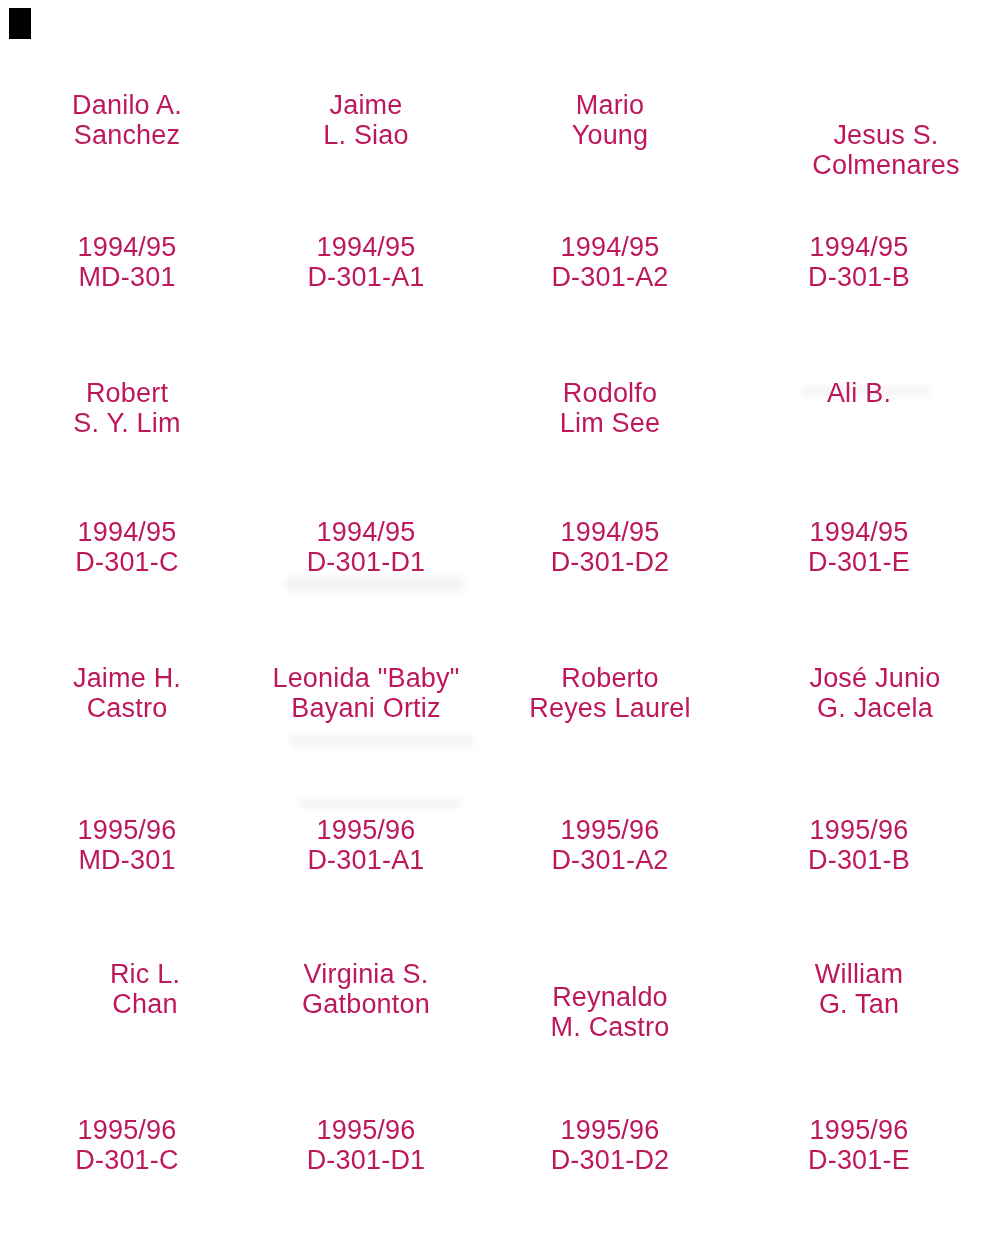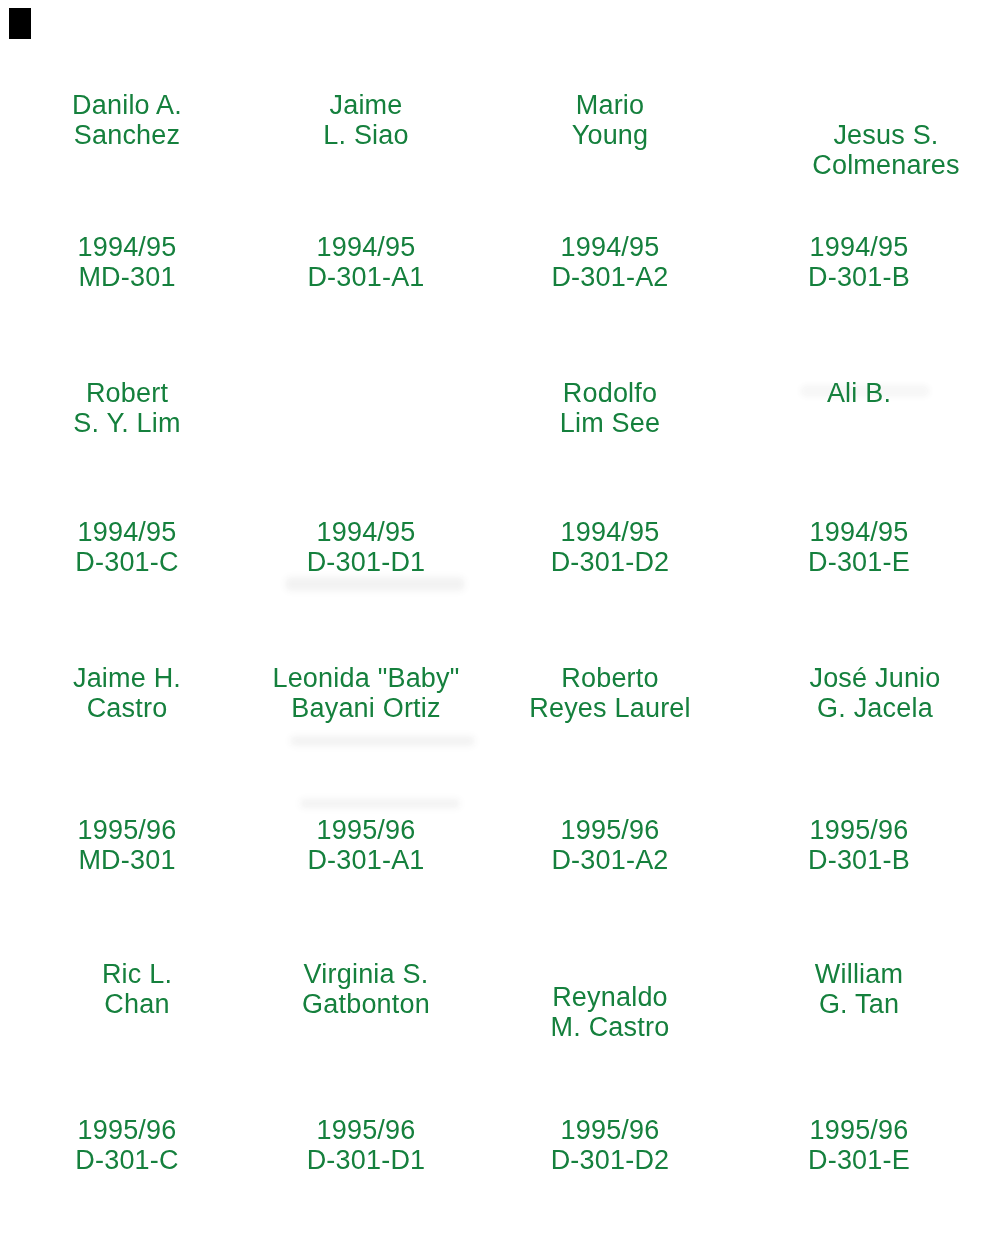--- a/index.html
+++ b/index.html
@@ -7,21 +7,21 @@
     padding: 0;
     background: #ffffff;
   }
   .page {
     position: relative;
     width: 976px;
     height: 1253px;
     background: #ffffff;
     overflow: hidden;
     font-family: "Liberation Sans", "DejaVu Sans", sans-serif;
-    color: #15803d;
+    color: #be185d;
   }
   .corner-mark {
     position: absolute;
     left: 9px;
     top: 8px;
     width: 22px;
     height: 31px;
     background: #000000;
   }
   .row {
@@ -158,21 +158,21 @@
         <div class="cell" style="left: 485px;">
           <div>1995/96</div>
           <div>D-301-A2</div>
         </div>
         <div class="cell" style="left: 734px;">
           <div>1995/96</div>
           <div>D-301-B</div>
         </div>
       </div>
       <div class="row" style="top: 959px;">
-        <div class="cell" style="left: 12px;">
+        <div class="cell" style="left: 20px;">
           <div>Ric L.</div>
           <div>Chan</div>
         </div>
         <div class="cell" style="left: 241px;">
           <div>Virginia S.</div>
           <div>Gatbonton</div>
         </div>
         <div class="cell" style="left: 485px; margin-top: 23px;">
           <div>Reynaldo</div>
           <div>M. Castro</div>

